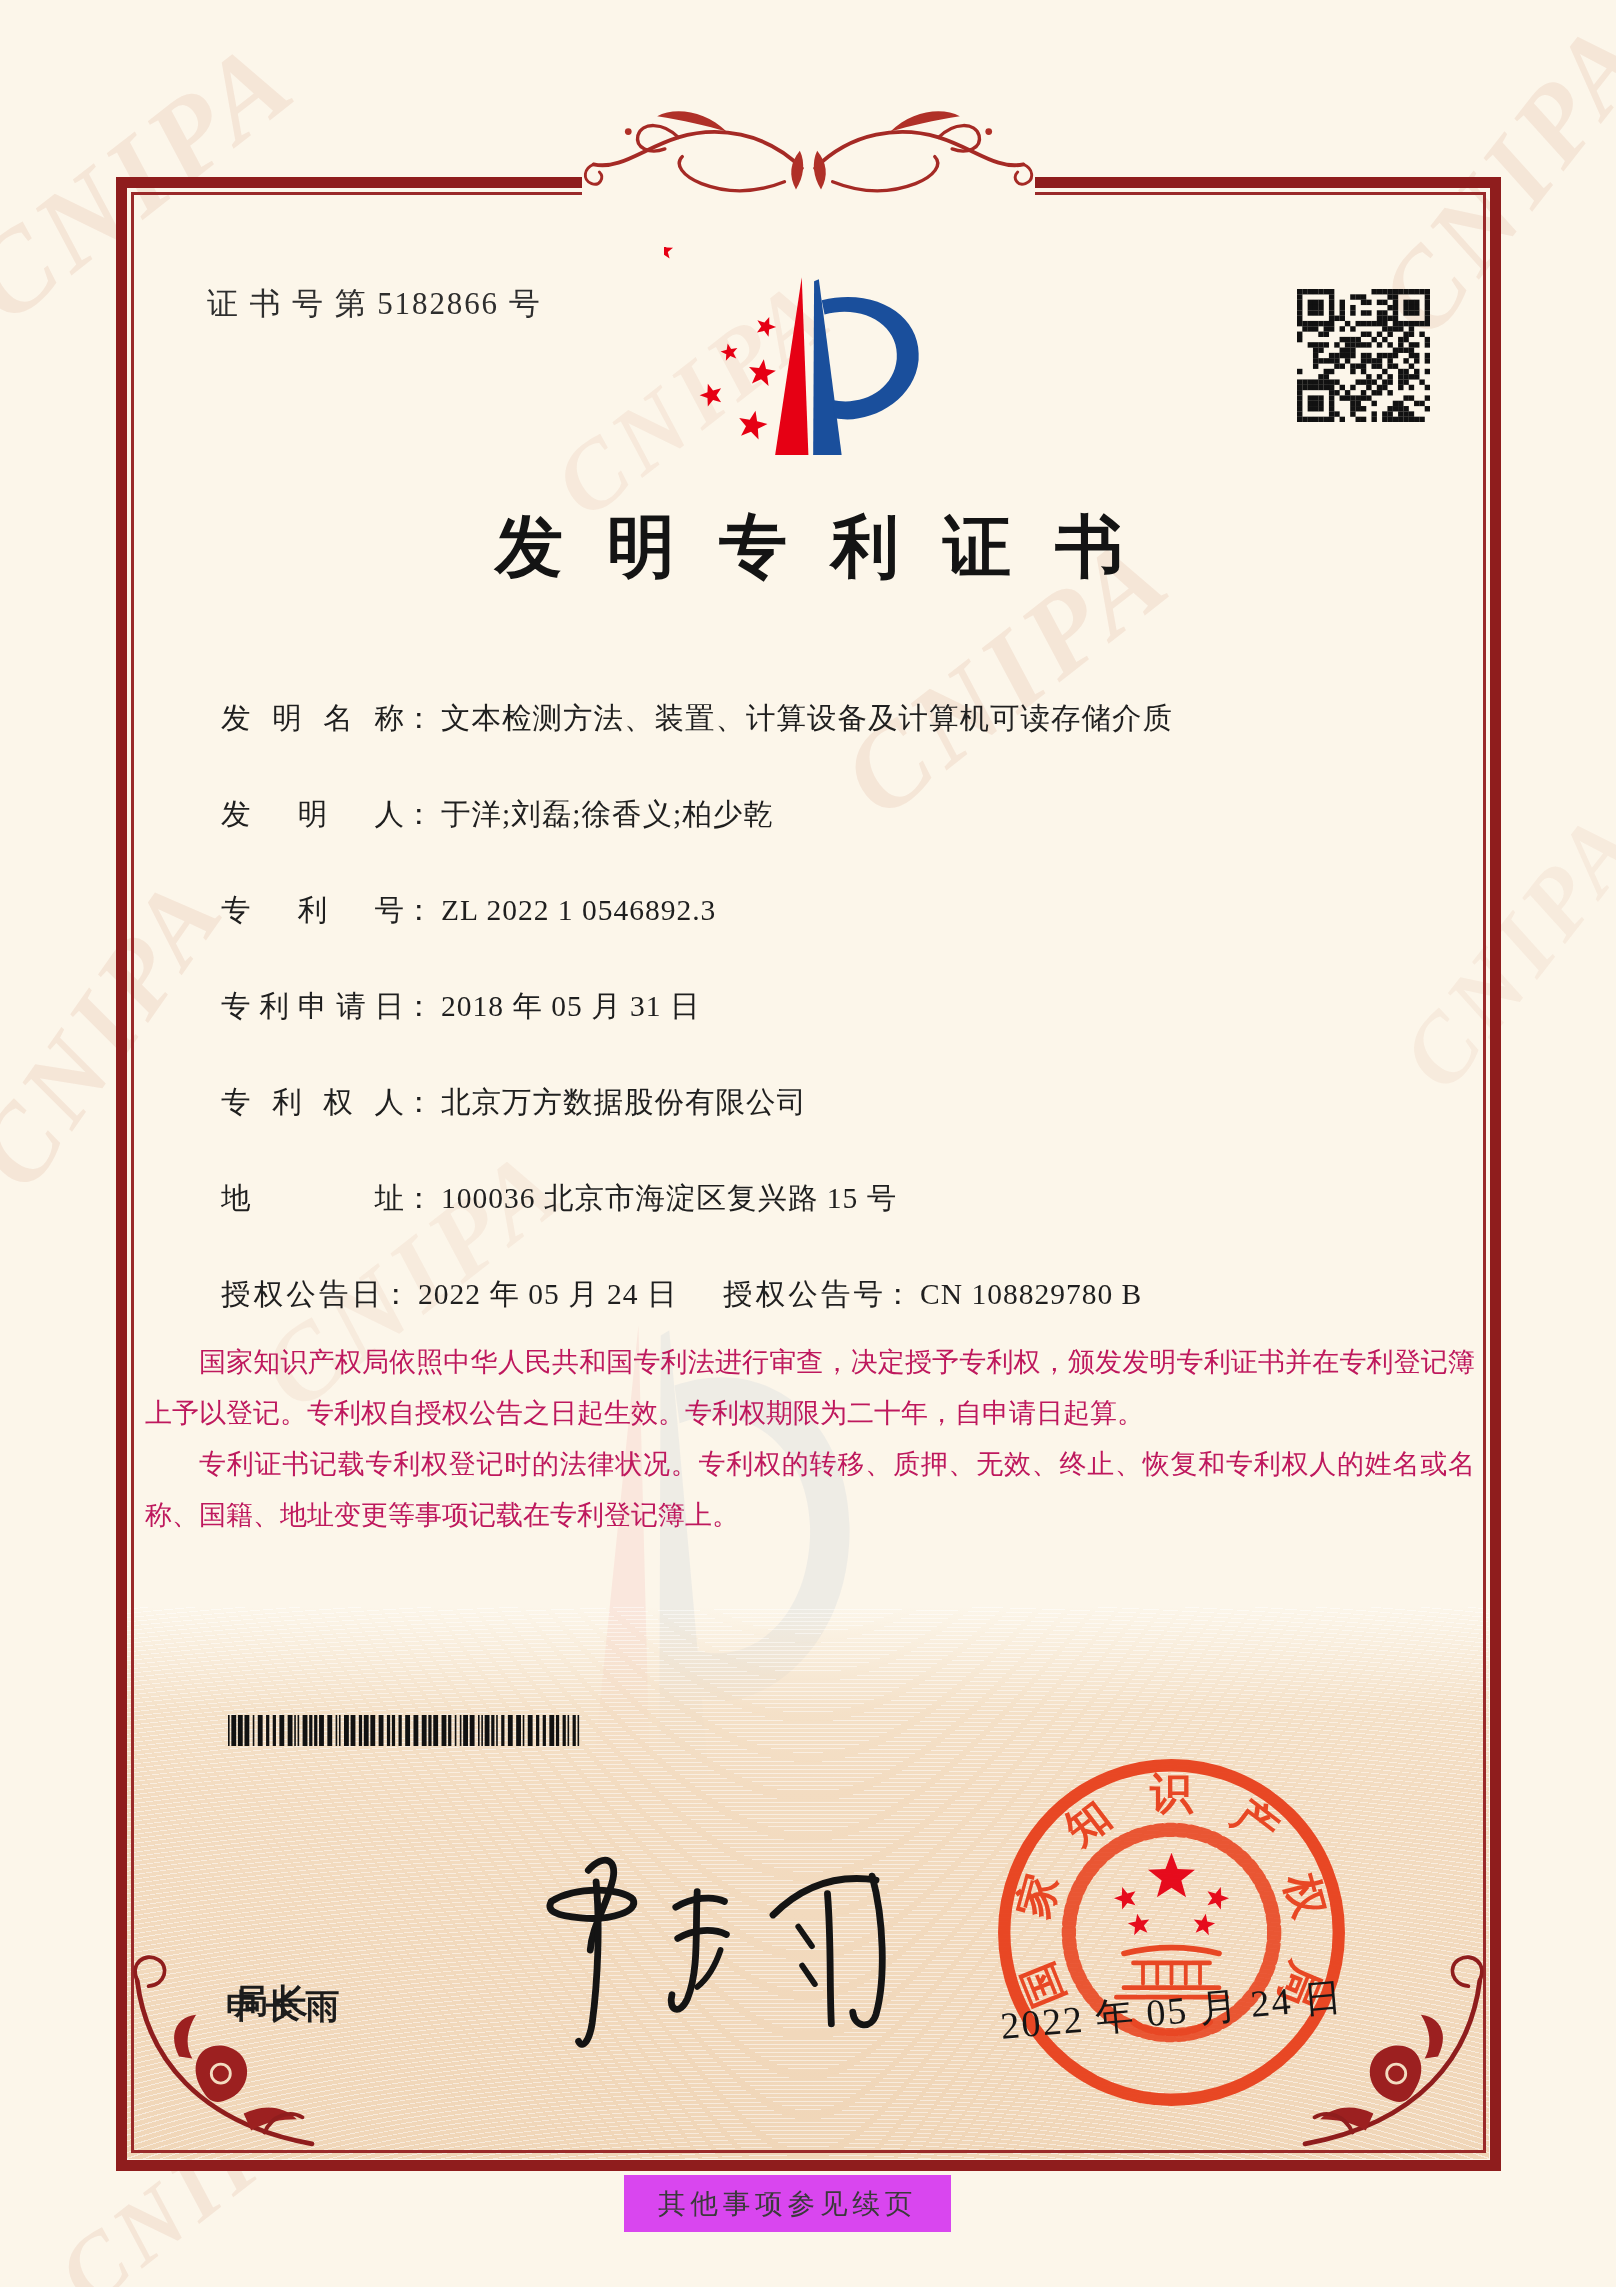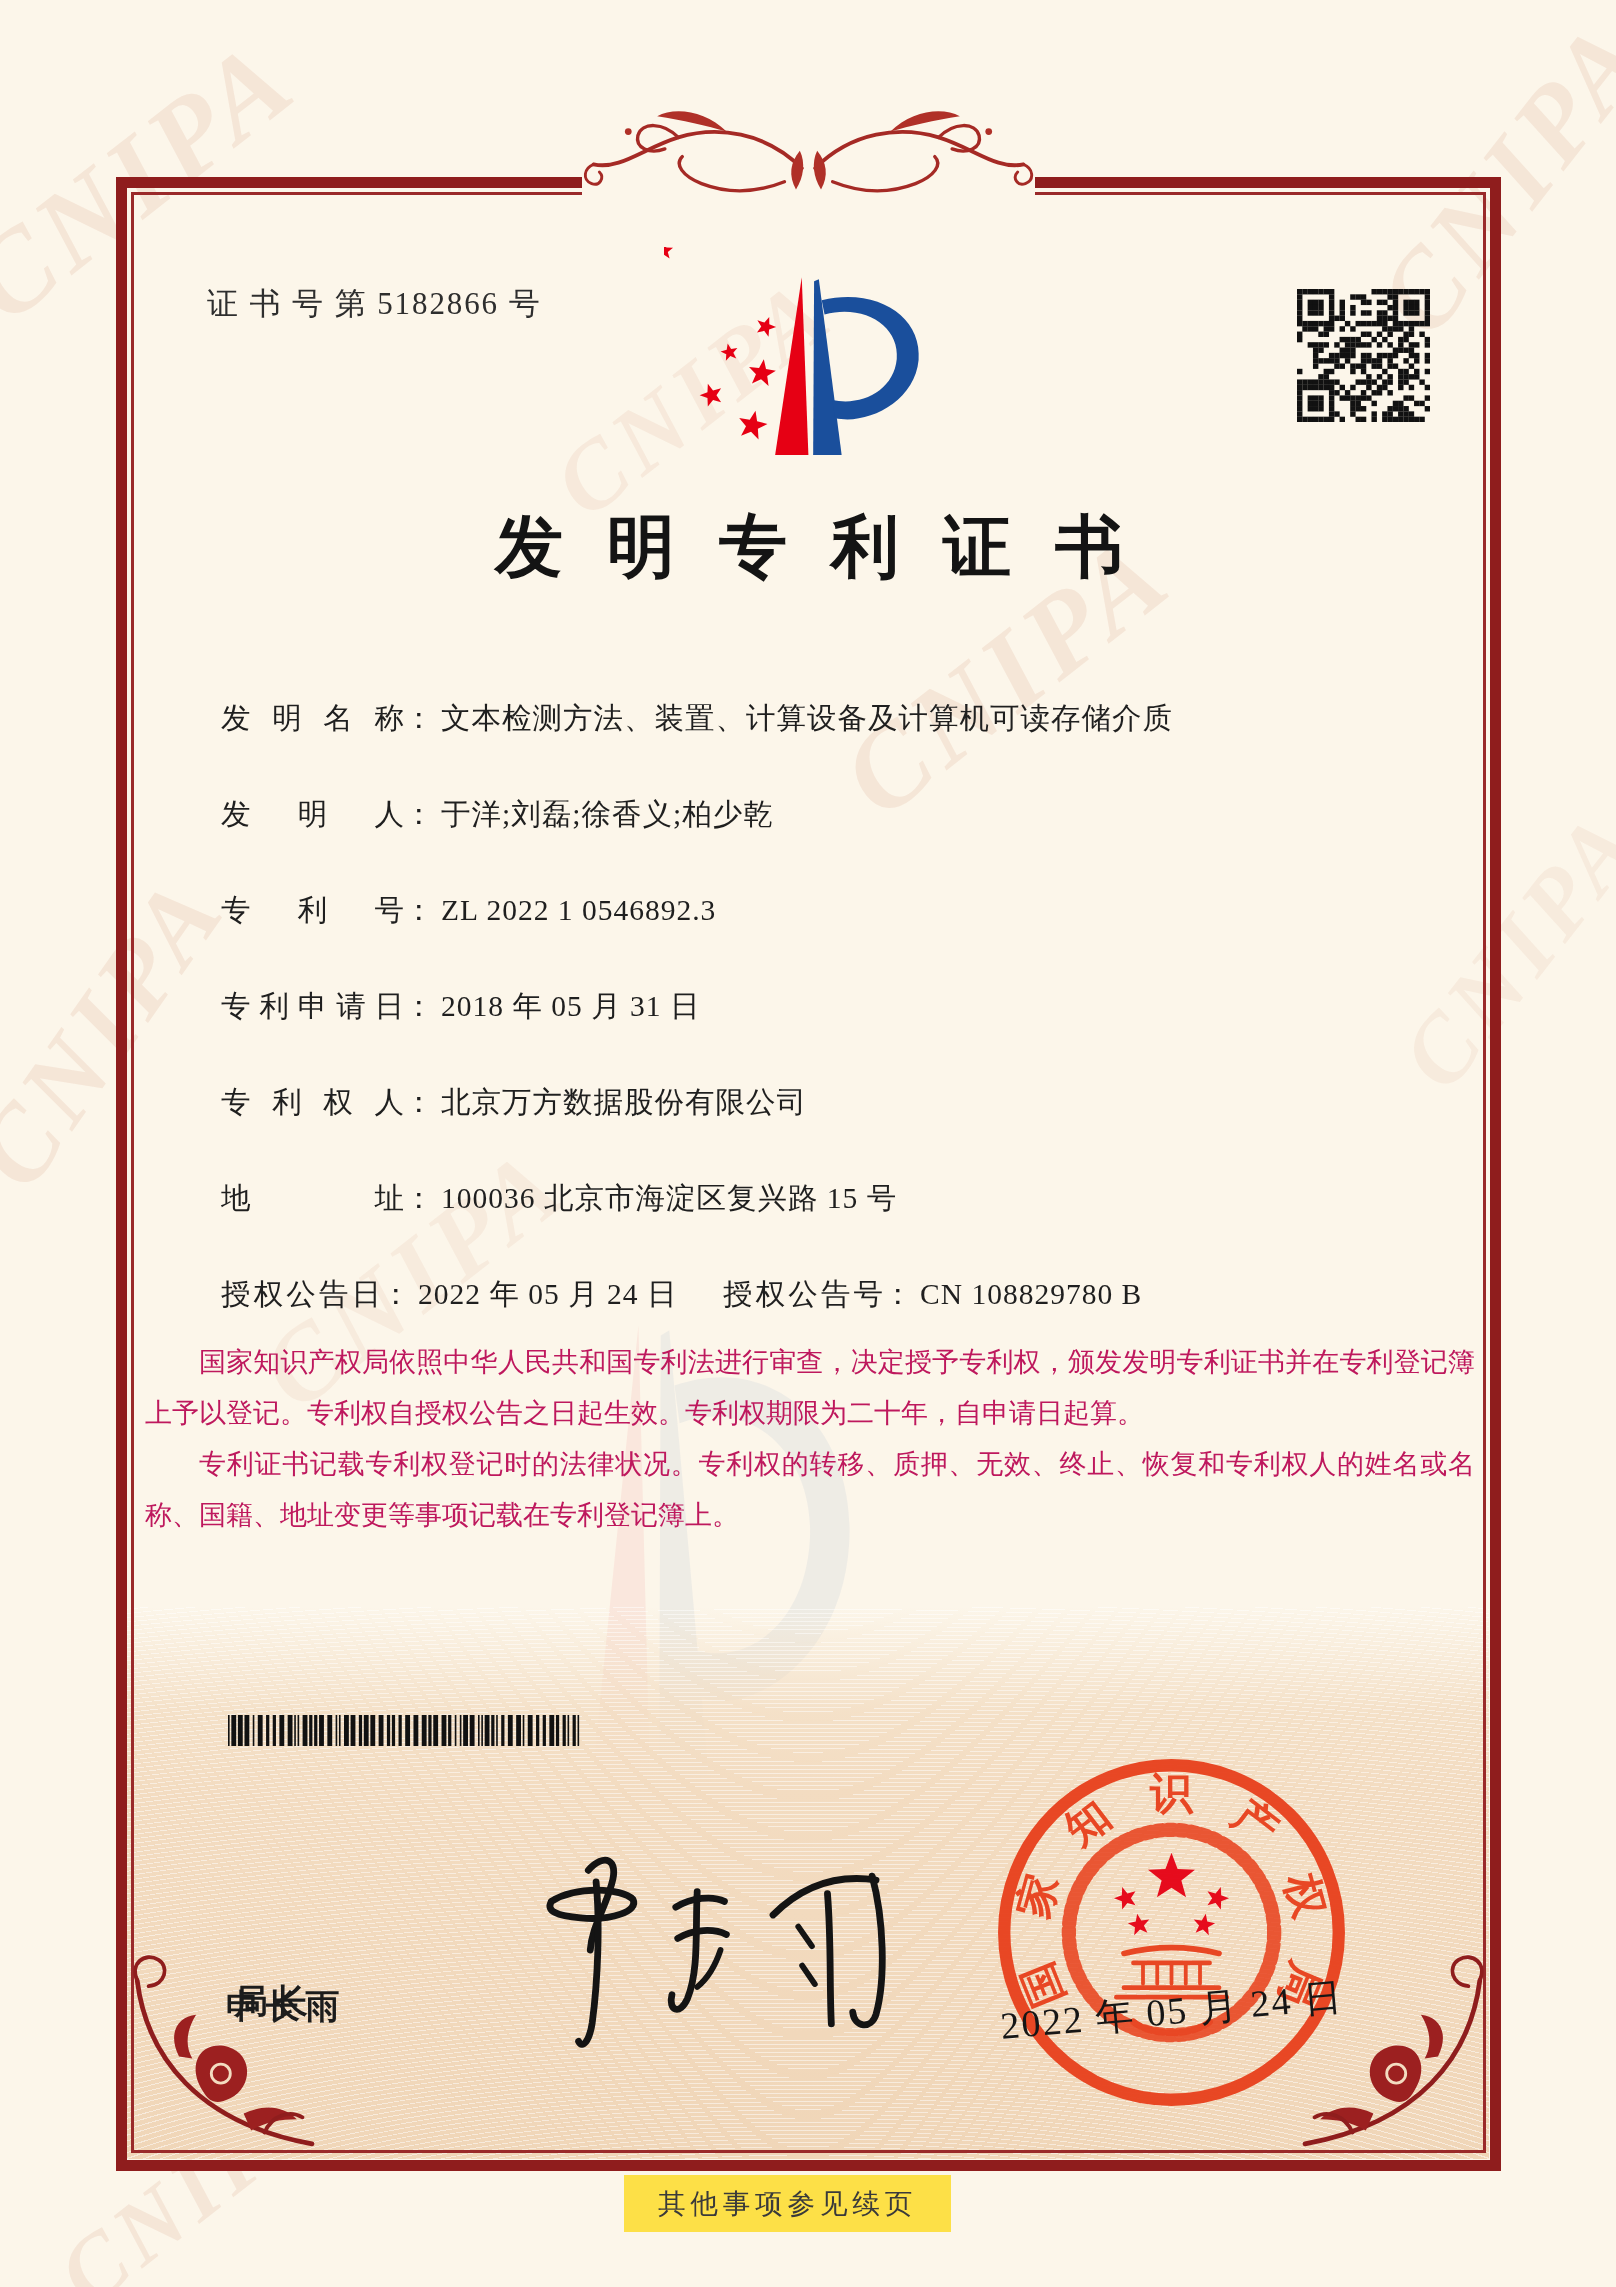--- a/index.html
+++ b/index.html
@@ -41,21 +41,21 @@
             font-family:"Liberation Sans","DejaVu Sans",sans-serif;color:#1c1c1c;letter-spacing:5.7px;}
   .signature{position:absolute;left:495px;top:1831px;width:418px;height:238px;}
   .seal{position:absolute;left:989px;top:1750px;width:365px;height:365px;opacity:.95;}
   .seal svg{position:absolute;left:0;top:0;}
   #seal-arc text{font-size:45px;font-weight:700;fill:#e8401c;text-anchor:middle;dominant-baseline:central;
                  font-family:"Liberation Serif",serif;}
   .sealdate{position:absolute;left:978px;top:1986px;width:388px;text-align:center;font-size:38px;
             color:#161616;letter-spacing:1.9px;transform:rotate(-5deg);}
   .pagefooter{position:absolute;left:143px;top:2089px;width:1332px;text-align:center;font-size:26px;
               color:#333;letter-spacing:2.9px;}
-  .contnote{position:absolute;left:624px;top:2175px;width:327px;height:57px;background:#fde047;
+  .contnote{position:absolute;left:624px;top:2175px;width:327px;height:57px;background:#d946ef;
             display:flex;align-items:center;justify-content:center;font-size:27.6px;color:#3a3a3a;letter-spacing:4.8px;}
 </style>
 </head>
 <body>
 
 <div class="page">
 
   <div class="wm" style="left:-57px;top:114px;font-size:114px;">CNIPA</div>
   <div class="wm" style="left:1332px;top:114px;font-size:109px;transform:rotate(-52deg);">CNIPA</div>
   <div class="wm" style="left:533px;top:342px;font-size:95px;opacity:.8;">CNIPA</div>

